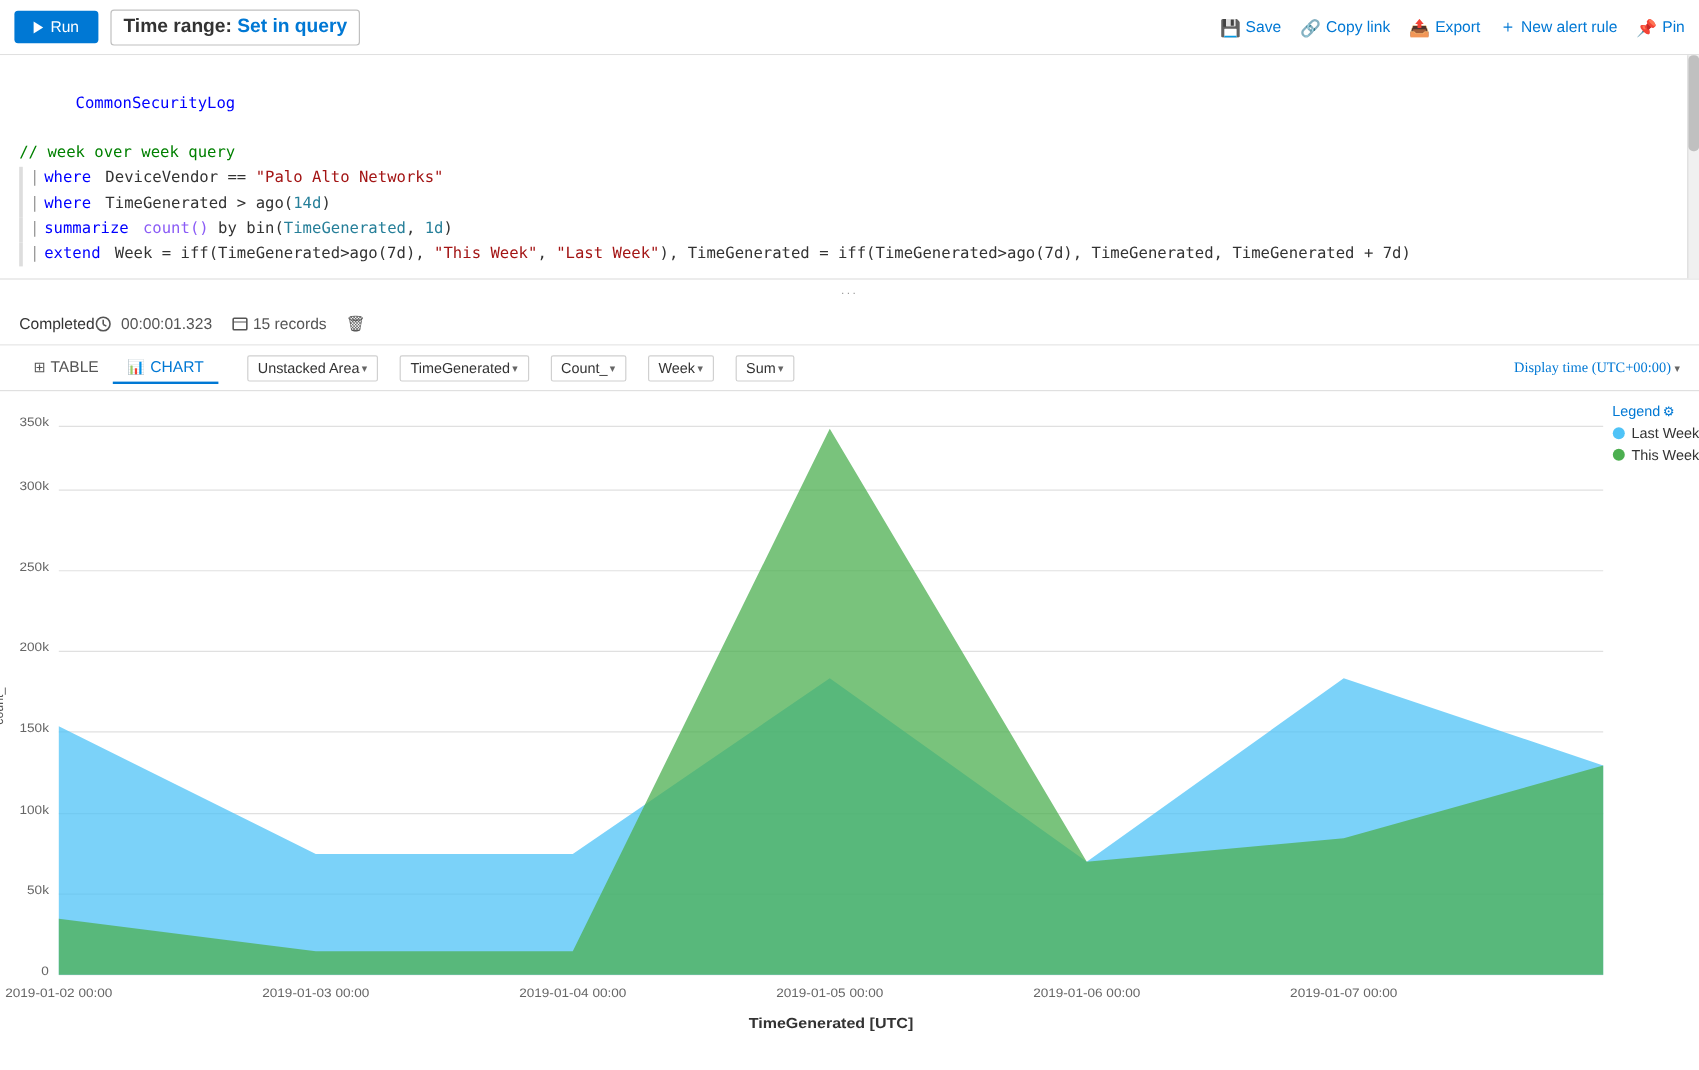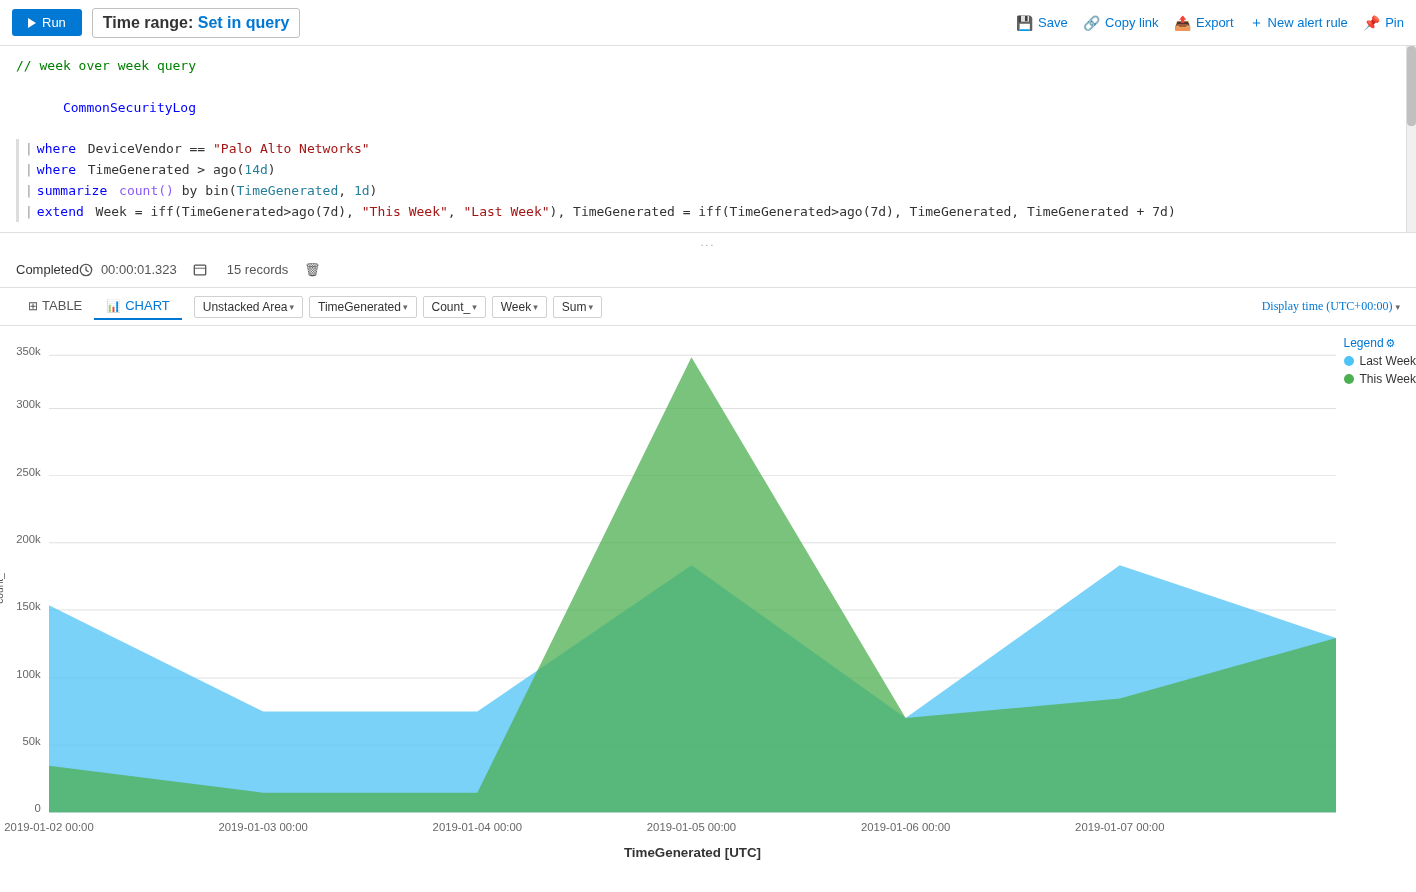--- a/index.html
+++ b/index.html
@@ -64,20 +64,21 @@
       cursor: pointer; font-size: 13px; color: #555; border-bottom: 2px solid transparent;
     }
     .view-tab.active { color: #0078d4; border-bottom-color: #0078d4; }
     .view-tab-icon { font-size: 12px; }
 
     .chart-controls { display: flex; align-items: center; gap: 4px; }
     .chart-dropdown {
       display: flex; align-items: center; gap: 2px; padding: 3px 8px;
       border: 1px solid #d0d0d0; border-radius: 2px; cursor: pointer; font-size: 12px; color: #333;
       background: #fff;
+      margin-left: 12px;
     }
     .chevron { font-size: 9px; color: #666; }
 
     .display-time { color: #0078d4; font-size: 12px; cursor: pointer; font-family: Liberation Serif, serif; }
 
     .legend {
       position: absolute; top: 10px; right: 0px; font-size: 12px;
       display: flex; flex-direction: column; gap: 4px;
     }
     .legend-title { font-size: 12px; color: #0078d4; cursor: pointer; display: flex; align-items: center; gap: 2px; }
@@ -122,24 +123,24 @@
     <a class="toolbar-action">
       <span class="toolbar-icon">📌</span>
       <span>Pin</span>
     </a>
   </div>
 </div>
 
 <div class="main-content">
 
   <div class="query-editor">
-    <div class="query-line kw-comment">// week over week query</div>
     <div class="query-line">
       <span class="kw-table">CommonSecurityLog</span>
     </div>
+    <div class="query-line kw-comment">// week over week query</div>
     <div class="query-line" style="display:flex; align-items:center;">
       <span style="color:#999; border-left:3px solid #ddd; padding-left:6px; margin-right:4px;">|</span>
       <span class="kw-cmd">where</span>
       <span style="color:#333; margin-left:4px;"> DeviceVendor == </span>
       <span class="kw-string">"Palo Alto Networks"</span>
     </div>
     <div class="query-line" style="display:flex; align-items:center;">
       <span style="color:#999; border-left:3px solid #ddd; padding-left:6px; margin-right:4px;">|</span>
       <span class="kw-cmd">where</span>
       <span style="color:#333; margin-left:4px;"> TimeGenerated &gt; ago(</span>
@@ -173,21 +174,21 @@
     <span class="status-completed">Completed</span>
     <div class="status-right">
       <span style="display:flex;align-items:center;gap:8px;">
         <svg width="14" height="14" viewBox="0 0 16 16" fill="none">
             <circle cx="8" cy="8" r="6.5" stroke="#555" stroke-width="1.5"></circle>
             <line x1="8" y1="4" x2="8" y2="8.5" stroke="#555" stroke-width="1.5"></line>
             <line x1="8" y1="8.5" x2="11" y2="10" stroke="#555" stroke-width="1.5"></line>
           </svg>
         <span>00:00:01.323</span>
       </span>
-      <span style="display:flex;align-items:center;gap:20px;">
+      <span style="display:flex;align-items:center;gap:4px;">
         <svg width="14" height="14" viewBox="0 0 16 16" fill="none">
             <rect x="1.5" y="2.5" width="13" height="11" rx="1" stroke="#555" stroke-width="1.5"></rect>
             <line x1="1.5" y1="6" x2="14.5" y2="6" stroke="#555" stroke-width="1"></line>
           </svg>
         <span>15 records</span>
       </span>
       <span style="color:#555; cursor:pointer;">🗑</span>
     </div>
   </div>
 

